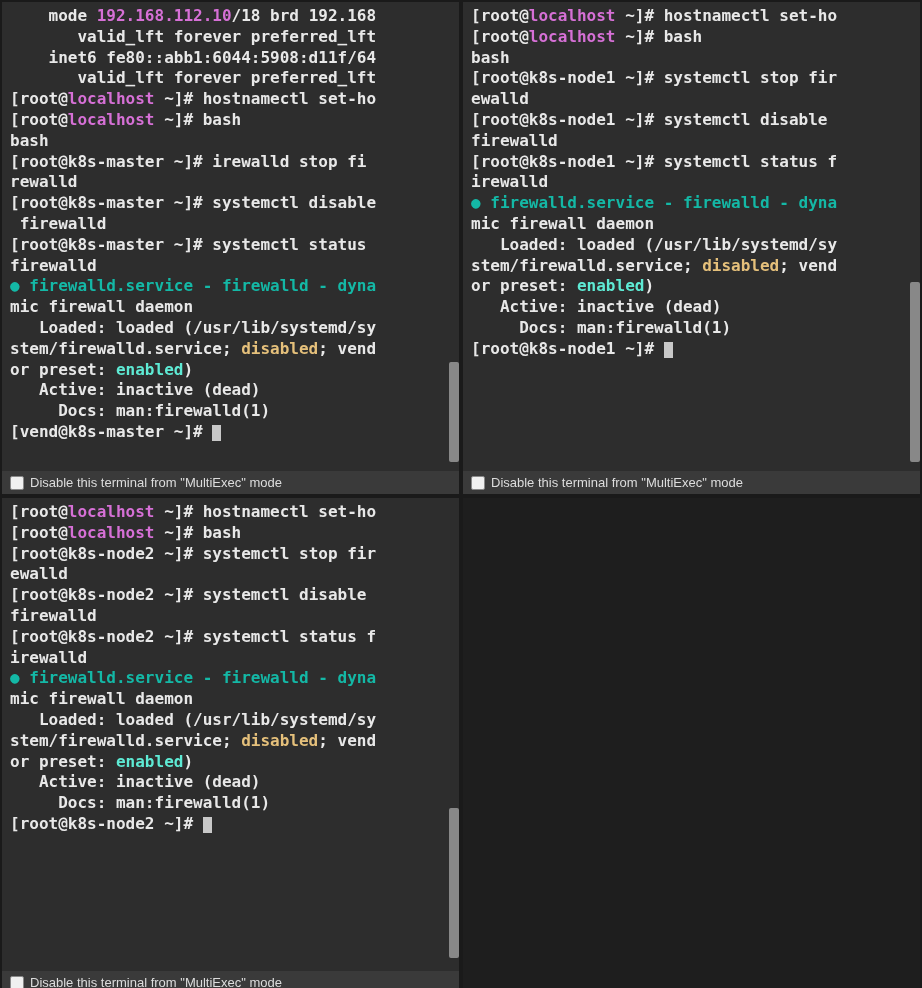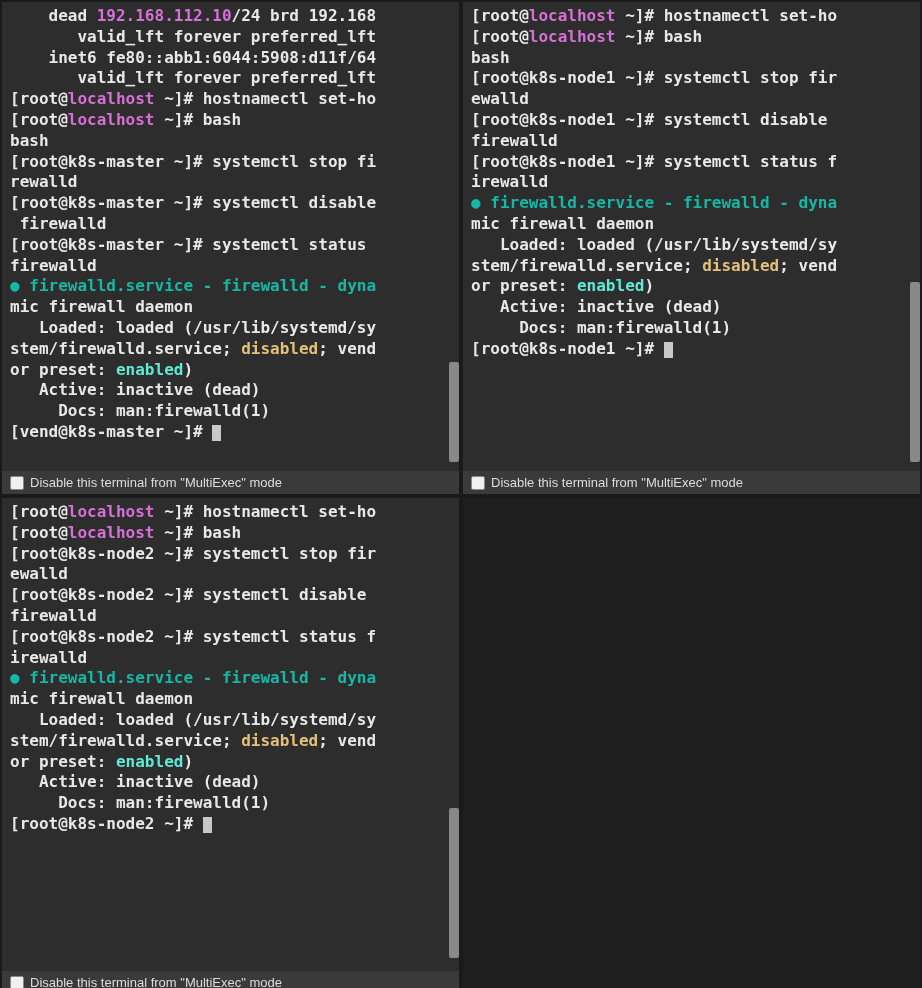--- a/index.html
+++ b/index.html
@@ -70,28 +70,28 @@
       background: #c8c8c8;
       vertical-align: text-bottom;
     }
     .bullet { color: #14b8a6; }
     .empty-pane { background: #1e1e1e; }
   </style>
 </head>
 <body>
 
 <div class="terminal-pane">
-  <div class="terminal-output" id="out-tl"><span class="c-white">    dead </span><span class="c-magenta">192.168.112.10</span><span class="c-white">/24 brd 192.168</span>
+  <div class="terminal-output" id="out-tl"><span class="c-white">    mode </span><span class="c-magenta">192.168.112.10</span><span class="c-white">/18 brd 192.168</span>
 <span class="c-white">       valid_lft forever preferred_lft</span>
 <span class="c-white">    inet6 fe80::abb1:6044:5908:d11f/64</span>
 <span class="c-white">       valid_lft forever preferred_lft</span>
 <span class="c-white">[root@</span><span class="c-magenta">localhost</span><span class="c-white"> ~]# hostnamectl set-ho</span>
 <span class="c-white">[root@</span><span class="c-magenta">localhost</span><span class="c-white"> ~]# bash</span>
 <span class="c-white">bash</span>
-<span class="c-white">[root@</span><span class="c-white">k8s-master</span><span class="c-white"> ~]# systemctl stop fi</span>
+<span class="c-white">[root@</span><span class="c-white">k8s-master</span><span class="c-white"> ~]# irewalld stop fi</span>
 <span class="c-white">rewalld</span>
 <span class="c-white">[root@</span><span class="c-white">k8s-master</span><span class="c-white"> ~]# systemctl disable</span>
 <span class="c-white"> firewalld</span>
 <span class="c-white">[root@</span><span class="c-white">k8s-master</span><span class="c-white"> ~]# systemctl status </span>
 <span class="c-white">firewalld</span>
 <span class="bullet">● firewalld.service - firewalld - dyna</span>
 <span class="c-white">mic firewall daemon</span>
 <span class="c-white">   Loaded: loaded (/usr/lib/systemd/sy</span>
 <span class="c-white">stem/firewalld.service; </span><span class="c-yellow">disabled</span><span class="c-white">; vend</span>
 <span class="c-white">or preset: </span><span class="c-green">enabled</span><span class="c-white">)</span>

